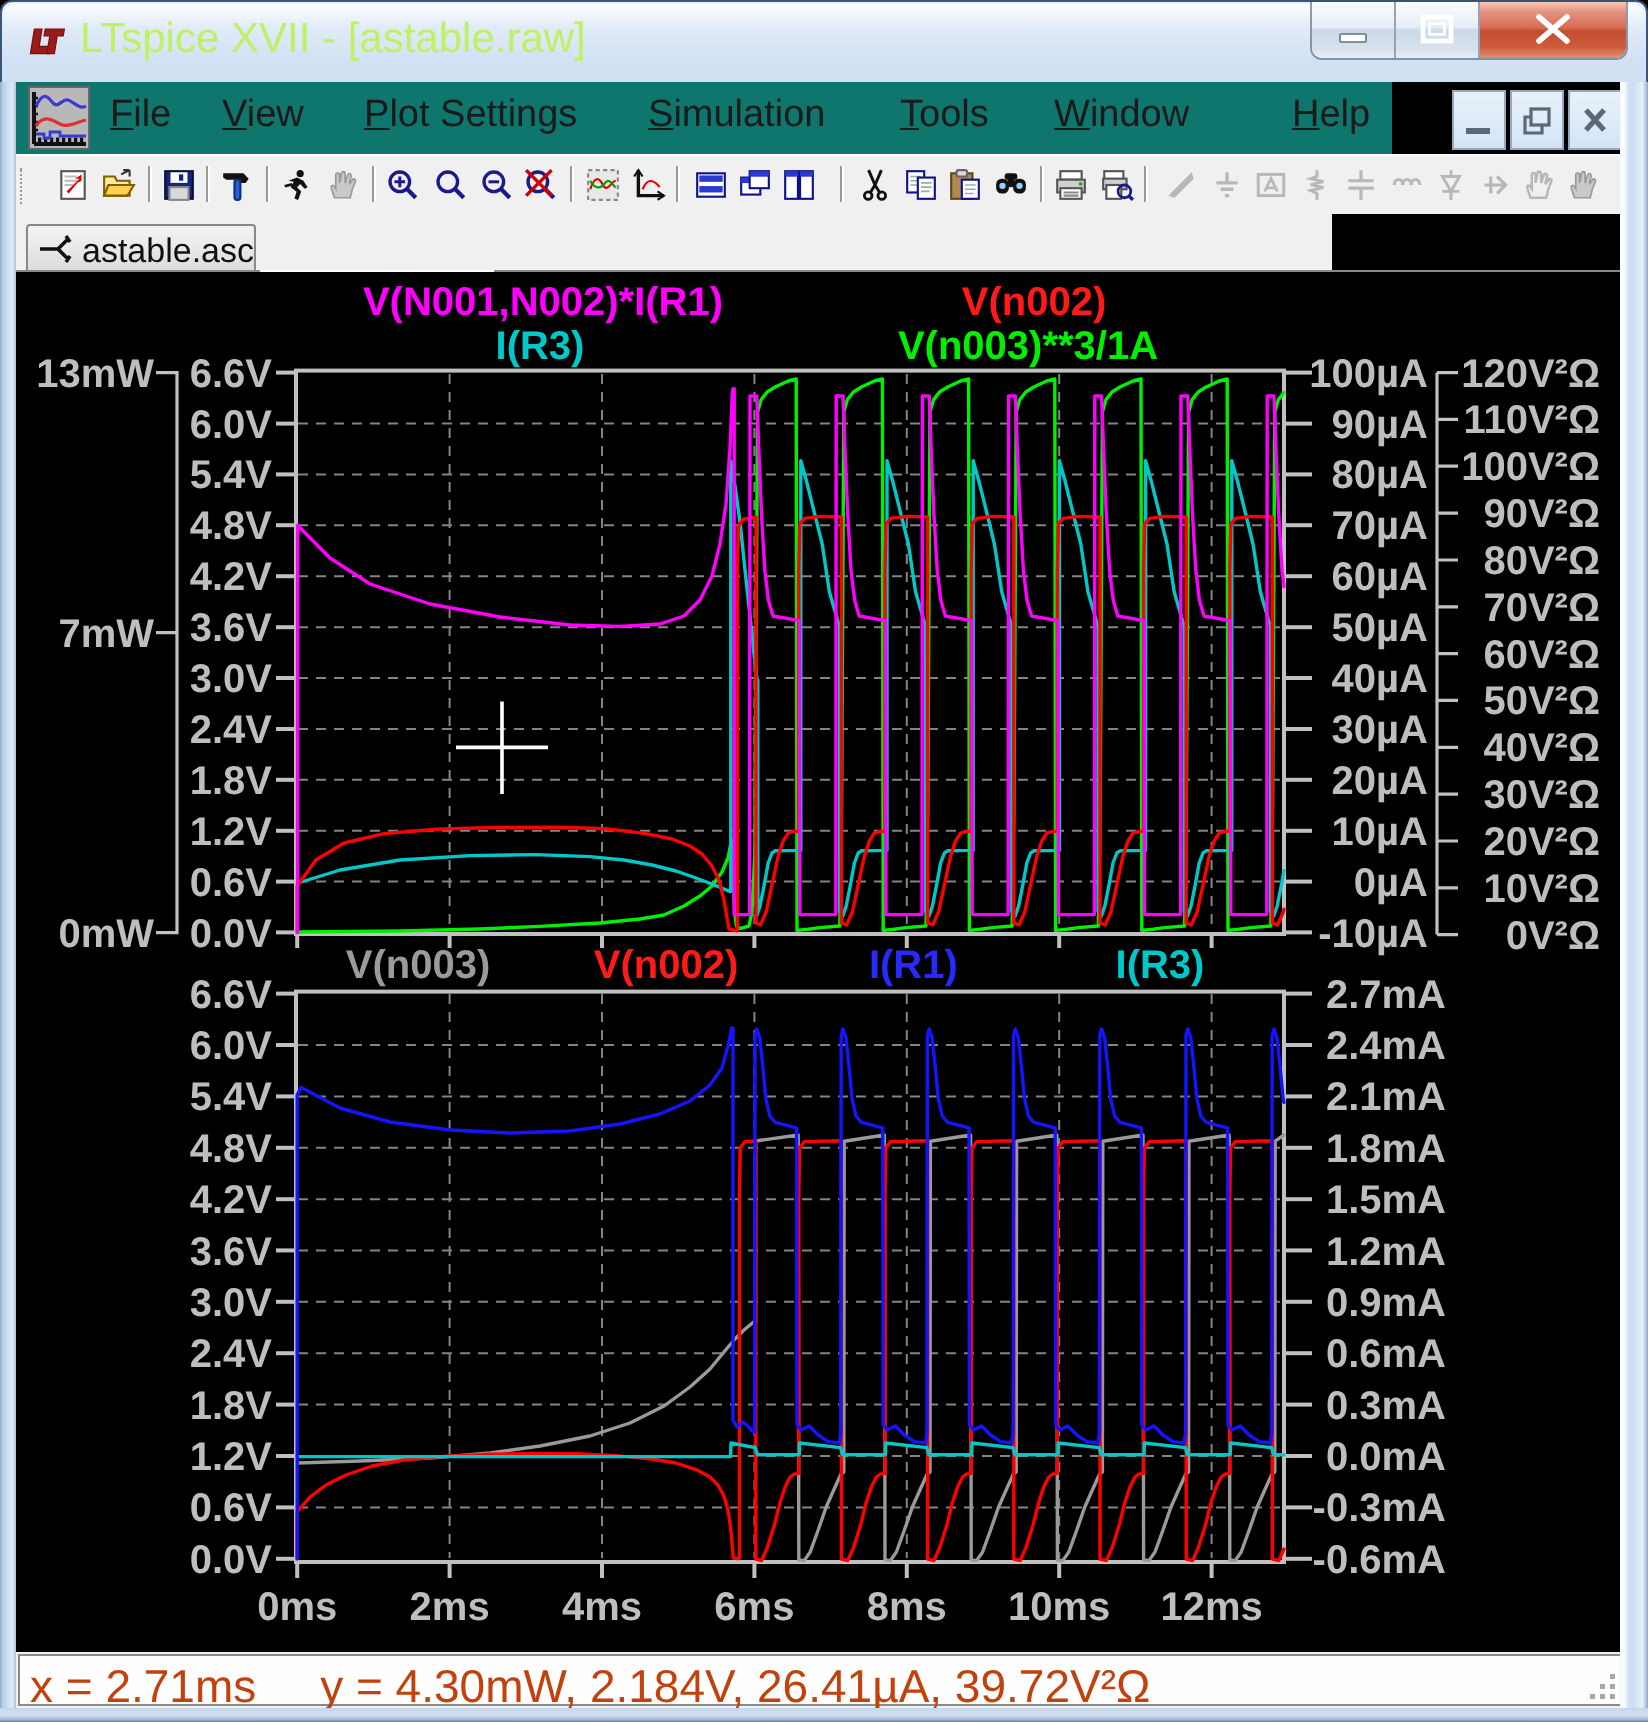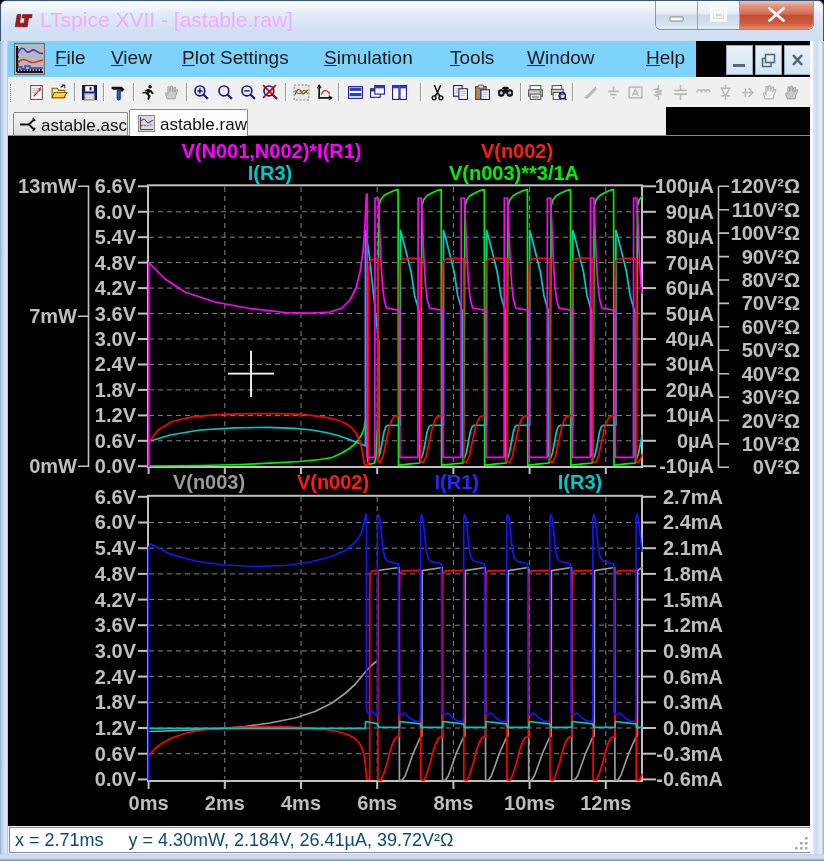--- a/index.html
+++ b/index.html
@@ -2,40 +2,40 @@
 <html><head><meta charset="utf-8"><style>
 * { margin:0; padding:0; box-sizing:border-box; }
 html,body { width:824px; height:861px; overflow:hidden; font-family:"Liberation Sans",sans-serif; }
 body { background:#000; position:relative; }
 .titlebar { position:absolute; left:0; top:0; width:824px; height:41px;
   background:linear-gradient(180deg,#e9f1fb 0%,#dfe9f7 40%,#d2e2f4 70%,#cfe0f3 100%);
   border-top:1px solid #3c5577; border-left:1px solid #3c5577; border-right:1px solid #3c5577;
   border-radius:6px 6px 0 0; }
 .titlebar:after { content:""; position:absolute; left:1px; right:1px; top:1px; height:12px;
   background:linear-gradient(180deg,rgba(255,255,255,.85),rgba(255,255,255,0)); border-radius:6px 6px 0 0; }
-.titletext { position:absolute; left:40px; top:8px; font-size:21px; color:#f0abfc; z-index:3;}
+.titletext { position:absolute; left:40px; top:8px; font-size:21px; color:#bef264; z-index:3;}
 .logo { position:absolute; left:14px; top:13px; z-index:3; }
 .winbtns { position:absolute; left:656px; top:1px; height:28px; z-index:5; display:flex;
   border-radius:0 0 5px 5px; box-shadow:0 0 0 1px rgba(60,80,110,.55), inset 0 0 0 1px rgba(255,255,255,.6); overflow:hidden;}
 .wb { width:42px; height:28px; position:relative;
   background:linear-gradient(180deg,#fbfdfe 0%,#e6edf6 45%,#ccd8e6 50%,#d8e2ee 85%,#e8eef7 100%); border-right:1px solid #93a2b5;}
 .wb.close { width:73px; border-right:none;
   background:linear-gradient(180deg,#f6c4b5 0%,#e39180 18%,#d86e55 45%,#c44d31 52%,#cc5c3c 80%,#e08f6d 100%);}
-.menubar { position:absolute; left:8px; top:41px; width:688px; height:36px; background:#7dd3fc; }
+.menubar { position:absolute; left:8px; top:41px; width:688px; height:36px; background:#0f766e; }
 .menuitems { position:absolute; left:0; top:0; width:802px; height:36px; font-size:19px; color:#1a1a1a; }
 .menuitems span { position:absolute; top:6px; }
 .mdi { position:absolute; top:45px; width:27px; height:30px; background:linear-gradient(180deg,#e8f1fa,#d4e4f5); border:1px solid #98a8bb; color:#44546a; text-align:center; }
 .toolbar { position:absolute; left:8px; top:77px; width:802px; height:30px; background:#f0f0f0; border-top:1px solid #fdfdfd; }
 .tabbar { position:absolute; left:8px; top:107px; width:658px; height:29px; background:#f0f0f0; }
 .tab1 { position:absolute; left:5px; top:4.5px; width:115px; height:24px; background:linear-gradient(180deg,#f4f4f4,#dcdcdc); border:1px solid #898989; border-bottom:none; border-radius:2px 2px 0 0;}
 .tab2 { position:absolute; left:121px; top:2px; width:119px; height:27px; background:#fdfdfd; border:1px solid #898989; border-bottom:none; border-radius:2px 2px 0 0; z-index:2;}
 .tabtext { position:absolute; top:3px; font-size:17px; color:#111; }
 .statusbar { position:absolute; left:8px; top:826px; width:805px; height:28px; background:#f0f0f0; }
 .statusfield { position:absolute; left:1px; top:1px; width:803px; height:26px; background:#fefefe; border:1px solid #8a8a8a; }
-.statustext { position:absolute; left:5px; top:2px; font-size:18px; color:#0c4a6e; }
+.statustext { position:absolute; left:5px; top:2px; font-size:23px; color:#c2410c; }
 .border-l { position:absolute; left:0; top:41px; width:8px; height:813px; background:linear-gradient(90deg,#8fa6c4 0,#b6cbe7 15%,#cbdcf2 45%,#dce8f7 80%,#a9bedb 100%); }
 .border-r { position:absolute; left:810px; top:41px; width:14px; height:813px; background:linear-gradient(90deg,#f5f9fd 0,#fdfefe 2px,#d4e3f4 4px,#cbdcf2 45%,#e8f0fa 80%,#9fb4cf 98%,#5d7596 100%); }
 .border-b { position:absolute; left:0; top:854px; width:824px; height:7px; background:linear-gradient(180deg,#c3d6ee 0,#d3e2f3 50%,#9fb4cf 85%,#5d7596 100%); }
 </style></head>
 <body>
 <div class="titlebar"></div>
 <div class="logo"><svg width="19" height="16" viewBox="0 0 19 16">
       <g fill="#9b1b1b">
         <path d="M3.2,1.5 L7.0,1.5 L5.6,10.2 L11.2,10.2 L10.6,13.8 L1.2,13.8z" stroke="#7a1010" stroke-width="0.6"></path>
         <path d="M8.6,1.5 L18.2,1.5 L17.6,5.0 L14.6,5.0 L13.2,13.8 L9.4,13.8 L10.9,5.0 L8.0,5.0z" stroke="#7a1010" stroke-width="0.6"></path>
@@ -243,29 +243,20 @@
 <div style="position:absolute;left:338px;top:83px;width:1px;height:18px;background:#9a9a9a;box-shadow:1px 0 0 #fff"></div>
 <div style="position:absolute;left:420px;top:83px;width:1px;height:18px;background:#9a9a9a;box-shadow:1px 0 0 #fff"></div>
 <div style="position:absolute;left:520px;top:83px;width:1px;height:18px;background:#9a9a9a;box-shadow:1px 0 0 #fff"></div>
 <div style="position:absolute;left:572px;top:83px;width:1px;height:18px;background:#9a9a9a;box-shadow:1px 0 0 #fff"></div>
 <div class="tabbar">
  <div class="tab1">
       <div style="position:absolute;left:5px;top:3px"><svg width="18" height="17" viewBox="0 0 18 17">
 <path d="M1,8.5 L10,8.5 M10,8.5 L15,3.5 M10,8.5 L15,13.5 M14,2 L16,5 M14,15 L16,12" stroke="#111" stroke-width="1.8" fill="none"></path>
         </svg></div>
       <div class="tabtext" style="left:27px">astable.asc</div>
-    </div>
- <div class="tab2">
-      <div style="position:absolute;left:8px;top:5px"><svg width="17" height="17" viewBox="0 0 17 17">
-<rect x="0.5" y="0.5" width="16" height="16" fill="#dadada" stroke="#888"></rect>
-<path d="M2.5,2 L2.5,14.5 L15,14.5" fill="none" stroke="#444" stroke-width="1"></path>
-<path d="M3,6 C5,3.5 6.5,3.5 8.5,6.5 C10.5,9.5 12,5.5 15,5.5" stroke="#4040d0" fill="none" stroke-width="1.1"></path>
-<path d="M3,11 C5.5,8.5 8,12 11,10.3 C13,9.2 14,10.3 15,10.3" stroke="#d03030" fill="none" stroke-width="1.1" stroke-dasharray="2 1"></path>
-</svg></div>
-      <div class="tabtext" style="left:30px;top:5px">astable.raw</div>
     </div>
  <div style="position:absolute;left:0;top:28px;width:802px;height:1px;background:#898989"></div>
  <div style="position:absolute;left:122px;top:28px;width:117px;height:1px;background:#fdfdfd;z-index:3"></div>
 </div>
 <svg width="802" height="690" viewBox="8 136 802 690" style="position:absolute;left:8px;top:136px" font-family="Liberation Sans, sans-serif">
 <line x1="149" y1="211.8" x2="641" y2="211.8" stroke="#848484" stroke-width="1" stroke-dasharray="5 4"></line>
 <line x1="149" y1="237.2" x2="641" y2="237.2" stroke="#848484" stroke-width="1" stroke-dasharray="5 4"></line>
 <line x1="149" y1="262.6" x2="641" y2="262.6" stroke="#848484" stroke-width="1" stroke-dasharray="5 4"></line>
 <line x1="149" y1="288.1" x2="641" y2="288.1" stroke="#848484" stroke-width="1" stroke-dasharray="5 4"></line>
 <line x1="149" y1="313.6" x2="641" y2="313.6" stroke="#848484" stroke-width="1" stroke-dasharray="5 4"></line>

